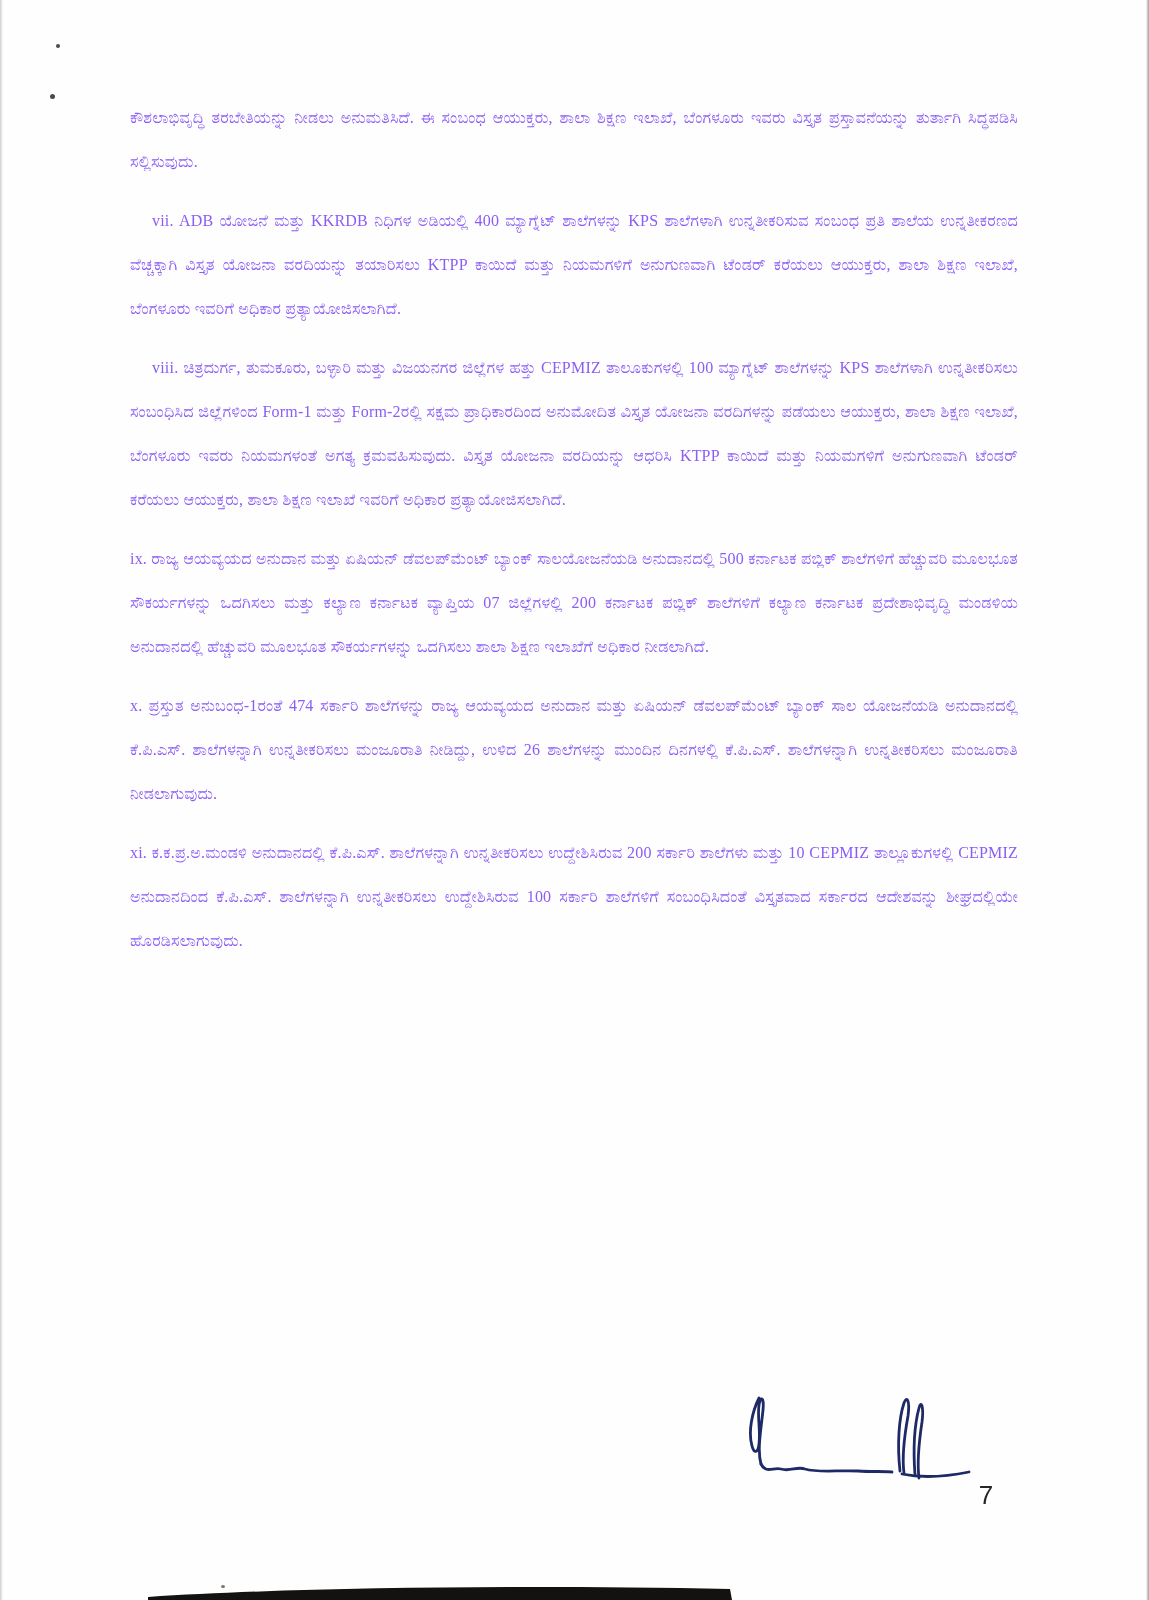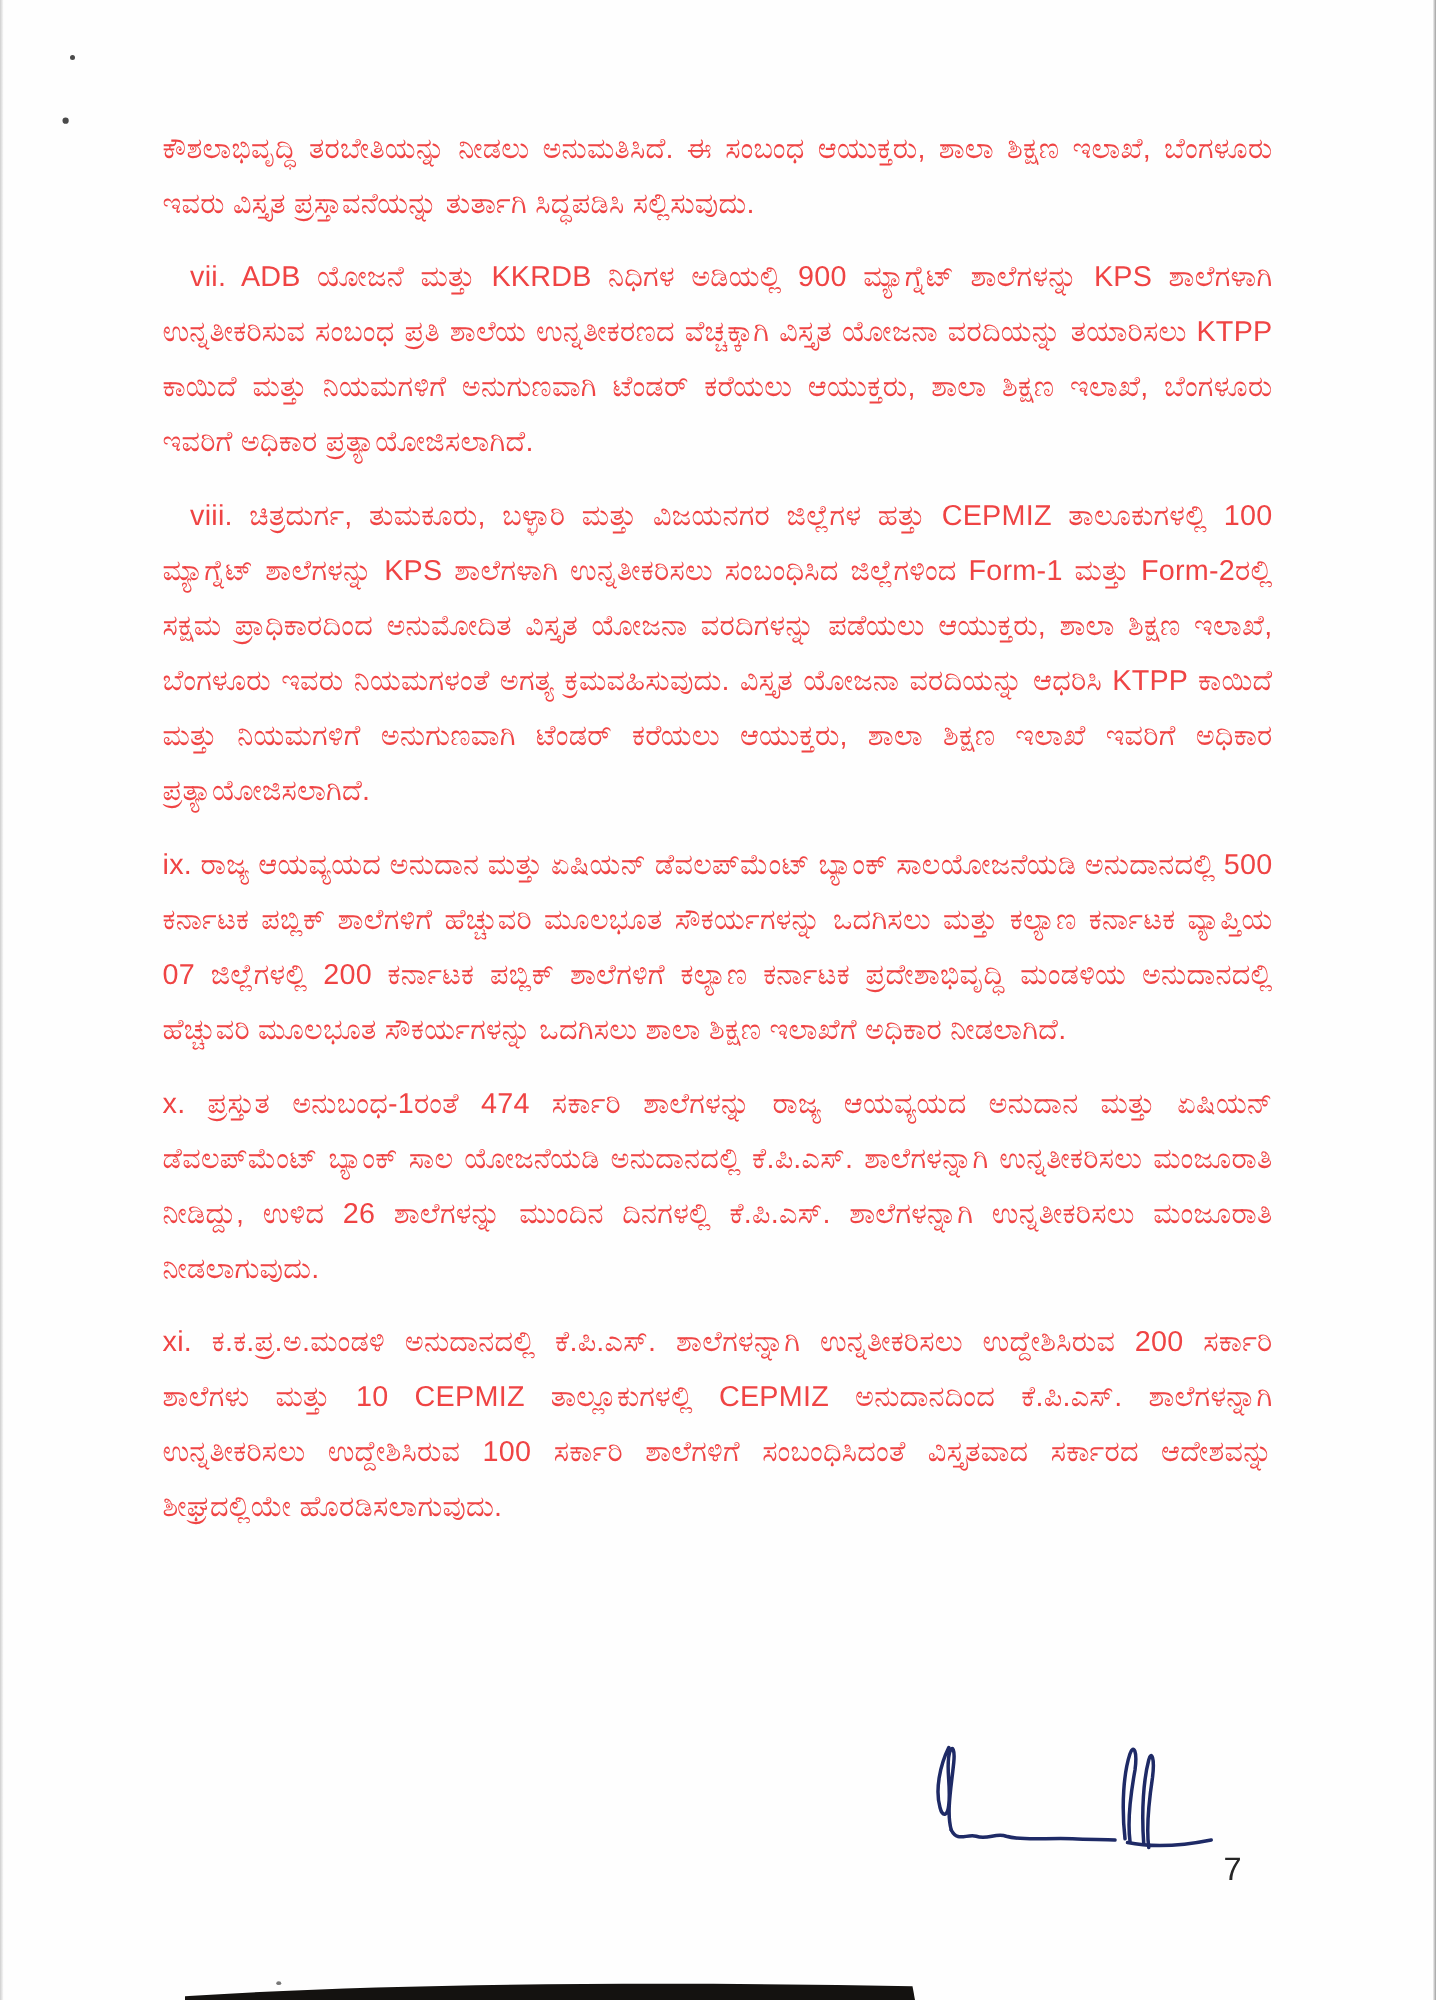--- a/index.html
+++ b/index.html
@@ -11,22 +11,23 @@
     position:absolute;inset:0;background:#fefefe;
   }
   
   .edge-left{position:absolute;left:0;top:0;width:3px;height:100%;
     background:linear-gradient(to right,#cfcfcf,rgba(255,255,255,0));}
   .edge-right{position:absolute;right:0;top:0;width:3px;height:100%;
     background:linear-gradient(to left,#9a9a9a,rgba(255,255,255,0));}
   .content{
     position:absolute;left:130px;top:96px;width:888px;height:1285px;
     overflow:hidden;
-    color:#ef4444;font-size:23px;line-height:44px;text-align:justify;
+    color:#8b5cf6;font-size:16px;line-height:44px;text-align:justify;
     letter-spacing:0.2px;
+    font-family:Liberation Serif, serif;
   }
   .content p{margin:0 0 15px 0;}
   .content p.indent{text-indent:22px;}
   .speck{position:absolute;border-radius:50%;background:#4a4a4a;}
   .speck-1{left:56px;top:44px;width:4px;height:4px;}
   .speck-2{left:50px;top:94px;width:5px;height:5px;}
   .speck-3{left:221px;top:1585px;width:4px;height:3px;background:#777;}
   .signature{position:absolute;left:740px;top:1388px;width:232px;height:98px;}
   .page-number{
     position:absolute;left:966px;top:1480px;width:40px;
@@ -41,21 +42,21 @@
 
   <div class="edge-left"></div>
   <div class="edge-right"></div>
 
   <div class="speck speck-1"></div>
   <div class="speck speck-2"></div>
   <div class="speck speck-3"></div>
 
   <div class="content">
     <p>ಕೌಶಲಾಭಿವೃದ್ಧಿ ತರಬೇತಿಯನ್ನು ನೀಡಲು ಅನುಮತಿಸಿದೆ. ಈ ಸಂಬಂಧ ಆಯುಕ್ತರು, ಶಾಲಾ ಶಿಕ್ಷಣ ಇಲಾಖೆ, ಬೆಂಗಳೂರು ಇವರು ವಿಸ್ತೃತ ಪ್ರಸ್ತಾವನೆಯನ್ನು ತುರ್ತಾಗಿ ಸಿದ್ಧಪಡಿಸಿ ಸಲ್ಲಿಸುವುದು.</p>
-    <p class="indent">vii. ADB ಯೋಜನೆ ಮತ್ತು KKRDB ನಿಧಿಗಳ ಅಡಿಯಲ್ಲಿ 900 ಮ್ಯಾಗ್ನೆಟ್ ಶಾಲೆಗಳನ್ನು KPS ಶಾಲೆಗಳಾಗಿ ಉನ್ನತೀಕರಿಸುವ ಸಂಬಂಧ ಪ್ರತಿ ಶಾಲೆಯ ಉನ್ನತೀಕರಣದ ವೆಚ್ಚಕ್ಕಾಗಿ ವಿಸ್ತೃತ ಯೋಜನಾ ವರದಿಯನ್ನು ತಯಾರಿಸಲು KTPP ಕಾಯಿದೆ ಮತ್ತು ನಿಯಮಗಳಿಗೆ ಅನುಗುಣವಾಗಿ ಟೆಂಡರ್ ಕರೆಯಲು ಆಯುಕ್ತರು, ಶಾಲಾ ಶಿಕ್ಷಣ ಇಲಾಖೆ, ಬೆಂಗಳೂರು ಇವರಿಗೆ ಅಧಿಕಾರ ಪ್ರತ್ಯಾಯೋಜಿಸಲಾಗಿದೆ.</p>
+    <p class="indent">vii. ADB ಯೋಜನೆ ಮತ್ತು KKRDB ನಿಧಿಗಳ ಅಡಿಯಲ್ಲಿ 400 ಮ್ಯಾಗ್ನೆಟ್ ಶಾಲೆಗಳನ್ನು KPS ಶಾಲೆಗಳಾಗಿ ಉನ್ನತೀಕರಿಸುವ ಸಂಬಂಧ ಪ್ರತಿ ಶಾಲೆಯ ಉನ್ನತೀಕರಣದ ವೆಚ್ಚಕ್ಕಾಗಿ ವಿಸ್ತೃತ ಯೋಜನಾ ವರದಿಯನ್ನು ತಯಾರಿಸಲು KTPP ಕಾಯಿದೆ ಮತ್ತು ನಿಯಮಗಳಿಗೆ ಅನುಗುಣವಾಗಿ ಟೆಂಡರ್ ಕರೆಯಲು ಆಯುಕ್ತರು, ಶಾಲಾ ಶಿಕ್ಷಣ ಇಲಾಖೆ, ಬೆಂಗಳೂರು ಇವರಿಗೆ ಅಧಿಕಾರ ಪ್ರತ್ಯಾಯೋಜಿಸಲಾಗಿದೆ.</p>
     <p class="indent">viii. ಚಿತ್ರದುರ್ಗ, ತುಮಕೂರು, ಬಳ್ಳಾರಿ ಮತ್ತು ವಿಜಯನಗರ ಜಿಲ್ಲೆಗಳ ಹತ್ತು CEPMIZ ತಾಲೂಕುಗಳಲ್ಲಿ 100 ಮ್ಯಾಗ್ನೆಟ್ ಶಾಲೆಗಳನ್ನು KPS ಶಾಲೆಗಳಾಗಿ ಉನ್ನತೀಕರಿಸಲು ಸಂಬಂಧಿಸಿದ ಜಿಲ್ಲೆಗಳಿಂದ Form-1 ಮತ್ತು Form-2ರಲ್ಲಿ ಸಕ್ಷಮ ಪ್ರಾಧಿಕಾರದಿಂದ ಅನುಮೋದಿತ ವಿಸ್ತೃತ ಯೋಜನಾ ವರದಿಗಳನ್ನು ಪಡೆಯಲು ಆಯುಕ್ತರು, ಶಾಲಾ ಶಿಕ್ಷಣ ಇಲಾಖೆ, ಬೆಂಗಳೂರು ಇವರು ನಿಯಮಗಳಂತೆ ಅಗತ್ಯ ಕ್ರಮವಹಿಸುವುದು. ವಿಸ್ತೃತ ಯೋಜನಾ ವರದಿಯನ್ನು ಆಧರಿಸಿ KTPP ಕಾಯಿದೆ ಮತ್ತು ನಿಯಮಗಳಿಗೆ ಅನುಗುಣವಾಗಿ ಟೆಂಡರ್ ಕರೆಯಲು ಆಯುಕ್ತರು, ಶಾಲಾ ಶಿಕ್ಷಣ ಇಲಾಖೆ ಇವರಿಗೆ ಅಧಿಕಾರ ಪ್ರತ್ಯಾಯೋಜಿಸಲಾಗಿದೆ.</p>
     <p>ix. ರಾಜ್ಯ ಆಯವ್ಯಯದ ಅನುದಾನ ಮತ್ತು ಏಷಿಯನ್ ಡೆವಲಪ್‌ಮೆಂಟ್ ಬ್ಯಾಂಕ್ ಸಾಲಯೋಜನೆಯಡಿ ಅನುದಾನದಲ್ಲಿ 500 ಕರ್ನಾಟಕ ಪಬ್ಲಿಕ್ ಶಾಲೆಗಳಿಗೆ ಹೆಚ್ಚುವರಿ ಮೂಲಭೂತ ಸೌಕರ್ಯಗಳನ್ನು ಒದಗಿಸಲು ಮತ್ತು ಕಲ್ಯಾಣ ಕರ್ನಾಟಕ ವ್ಯಾಪ್ತಿಯ 07 ಜಿಲ್ಲೆಗಳಲ್ಲಿ 200 ಕರ್ನಾಟಕ ಪಬ್ಲಿಕ್ ಶಾಲೆಗಳಿಗೆ ಕಲ್ಯಾಣ ಕರ್ನಾಟಕ ಪ್ರದೇಶಾಭಿವೃದ್ಧಿ ಮಂಡಳಿಯ ಅನುದಾನದಲ್ಲಿ ಹೆಚ್ಚುವರಿ ಮೂಲಭೂತ ಸೌಕರ್ಯಗಳನ್ನು ಒದಗಿಸಲು ಶಾಲಾ ಶಿಕ್ಷಣ ಇಲಾಖೆಗೆ ಅಧಿಕಾರ ನೀಡಲಾಗಿದೆ.</p>
     <p>x. ಪ್ರಸ್ತುತ ಅನುಬಂಧ-1ರಂತೆ 474 ಸರ್ಕಾರಿ ಶಾಲೆಗಳನ್ನು ರಾಜ್ಯ ಆಯವ್ಯಯದ ಅನುದಾನ ಮತ್ತು ಏಷಿಯನ್ ಡೆವಲಪ್‌ಮೆಂಟ್ ಬ್ಯಾಂಕ್ ಸಾಲ ಯೋಜನೆಯಡಿ ಅನುದಾನದಲ್ಲಿ ಕೆ.ಪಿ.ಎಸ್. ಶಾಲೆಗಳನ್ನಾಗಿ ಉನ್ನತೀಕರಿಸಲು ಮಂಜೂರಾತಿ ನೀಡಿದ್ದು, ಉಳಿದ 26 ಶಾಲೆಗಳನ್ನು ಮುಂದಿನ ದಿನಗಳಲ್ಲಿ ಕೆ.ಪಿ.ಎಸ್. ಶಾಲೆಗಳನ್ನಾಗಿ ಉನ್ನತೀಕರಿಸಲು ಮಂಜೂರಾತಿ ನೀಡಲಾಗುವುದು.</p>
     <p>xi. ಕ.ಕ.ಪ್ರ.ಅ.ಮಂಡಳಿ ಅನುದಾನದಲ್ಲಿ ಕೆ.ಪಿ.ಎಸ್. ಶಾಲೆಗಳನ್ನಾಗಿ ಉನ್ನತೀಕರಿಸಲು ಉದ್ದೇಶಿಸಿರುವ 200 ಸರ್ಕಾರಿ ಶಾಲೆಗಳು ಮತ್ತು 10 CEPMIZ ತಾಲ್ಲೂಕುಗಳಲ್ಲಿ CEPMIZ ಅನುದಾನದಿಂದ ಕೆ.ಪಿ.ಎಸ್. ಶಾಲೆಗಳನ್ನಾಗಿ ಉನ್ನತೀಕರಿಸಲು ಉದ್ದೇಶಿಸಿರುವ 100 ಸರ್ಕಾರಿ ಶಾಲೆಗಳಿಗೆ ಸಂಬಂಧಿಸಿದಂತೆ ವಿಸ್ತೃತವಾದ ಸರ್ಕಾರದ ಆದೇಶವನ್ನು ಶೀಘ್ರದಲ್ಲಿಯೇ ಹೊರಡಿಸಲಾಗುವುದು.</p>
   </div>
 
   <div class="signature">
     <svg width="232" height="98" viewBox="0 0 232 98" xmlns="http://www.w3.org/2000/svg">
       <g fill="none" stroke-width="2.8" stroke-linecap="round" stroke-linejoin="round" stroke="#1e2a66">
 

